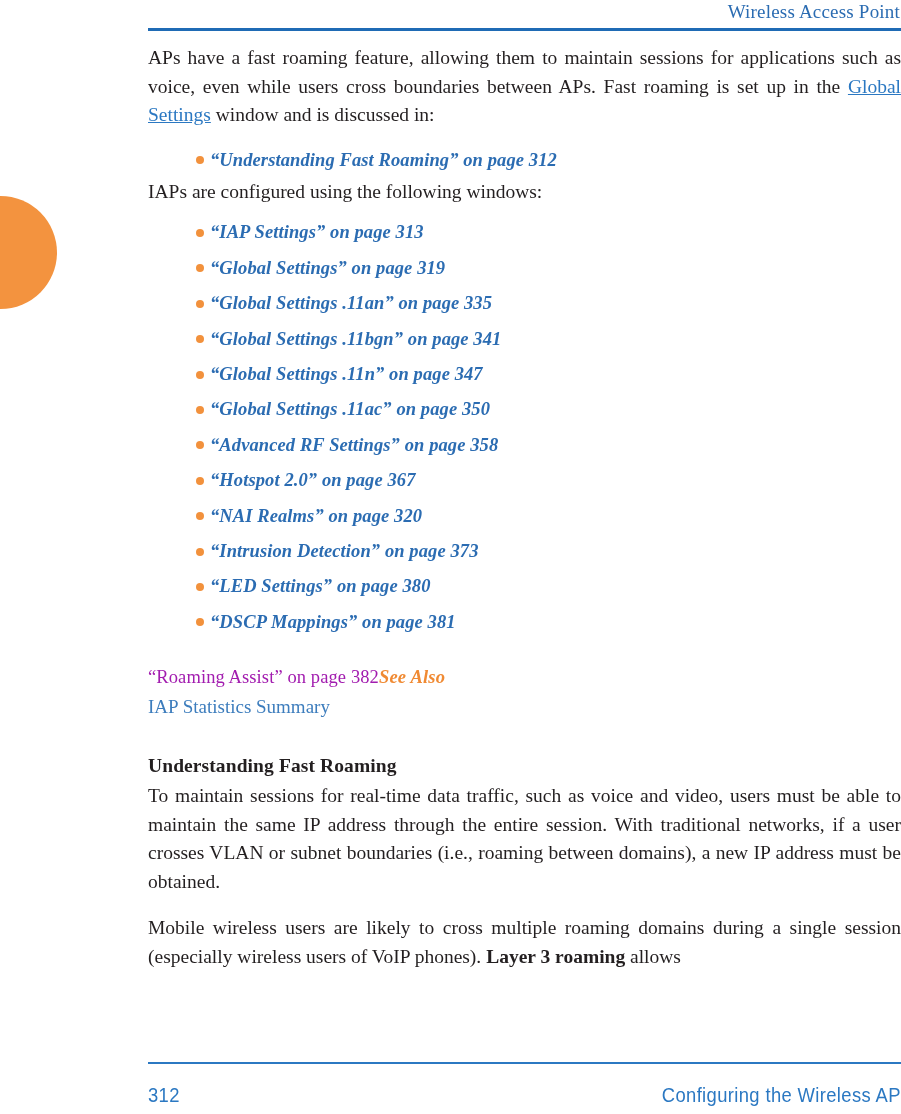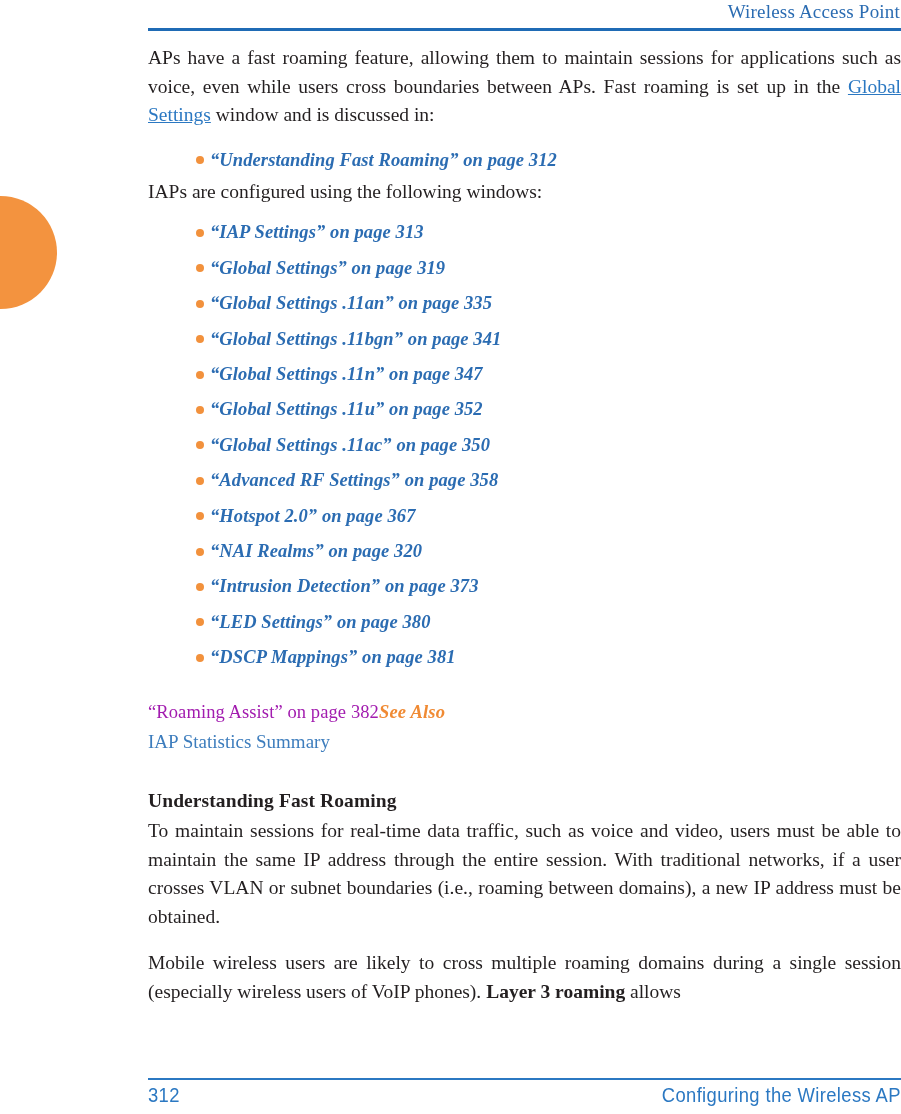--- a/index.html
+++ b/index.html
@@ -156,21 +156,21 @@
     width: 753px;
   }
   #footer-rule {
     height: 2px;
     background: #2b78c2;
   }
   #footer-row {
     display: flex;
     justify-content: space-between;
     align-items: baseline;
-    padding-top: 4px;
+    padding-top: 20px;
     height: 30px;
   }
   #footer-page-number,
   #footer-chapter {
     font-family: "Liberation Sans", "DejaVu Sans", sans-serif;
     font-size: 20px;
     color: #2b78c2;
     letter-spacing: .4px;
     transform: scaleX(.92);
     transform-origin: left bottom;
@@ -216,24 +216,20 @@
     <li>
       <span class="dot"></span>
       <span class="xref">“Global Settings .11bgn” on page 341</span>
     </li>
     <li>
       <span class="dot"></span>
       <span class="xref">“Global Settings .11n” on page 347</span>
     </li>
     <li>
       <span class="dot"></span>
-      <span class="xref">“Global Settings .11u” on page 352</span>
-    </li>
-    <li>
-      <span class="dot"></span>
       <span class="xref">“Global Settings .11ac” on page 350</span>
     </li>
     <li>
       <span class="dot"></span>
       <span class="xref">“Advanced RF Settings” on page 358</span>
     </li>
     <li>
       <span class="dot"></span>
       <span class="xref">“Hotspot 2.0” on page 367</span>
     </li>

